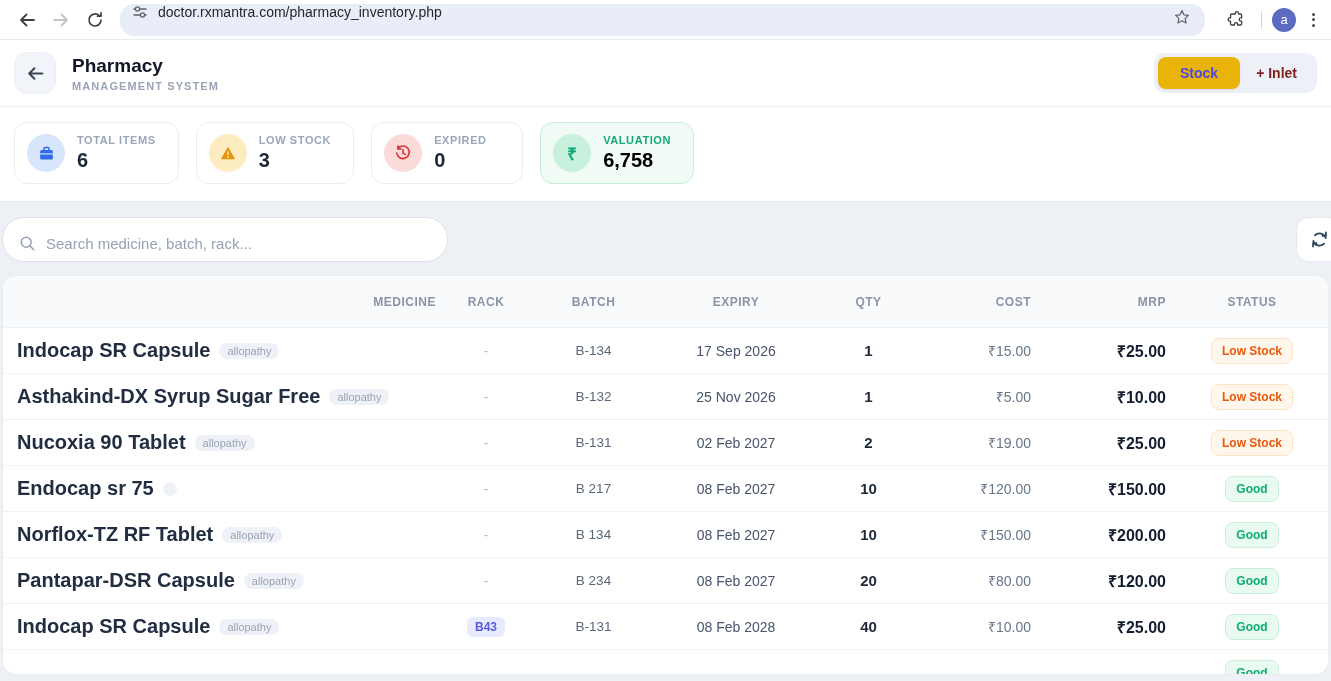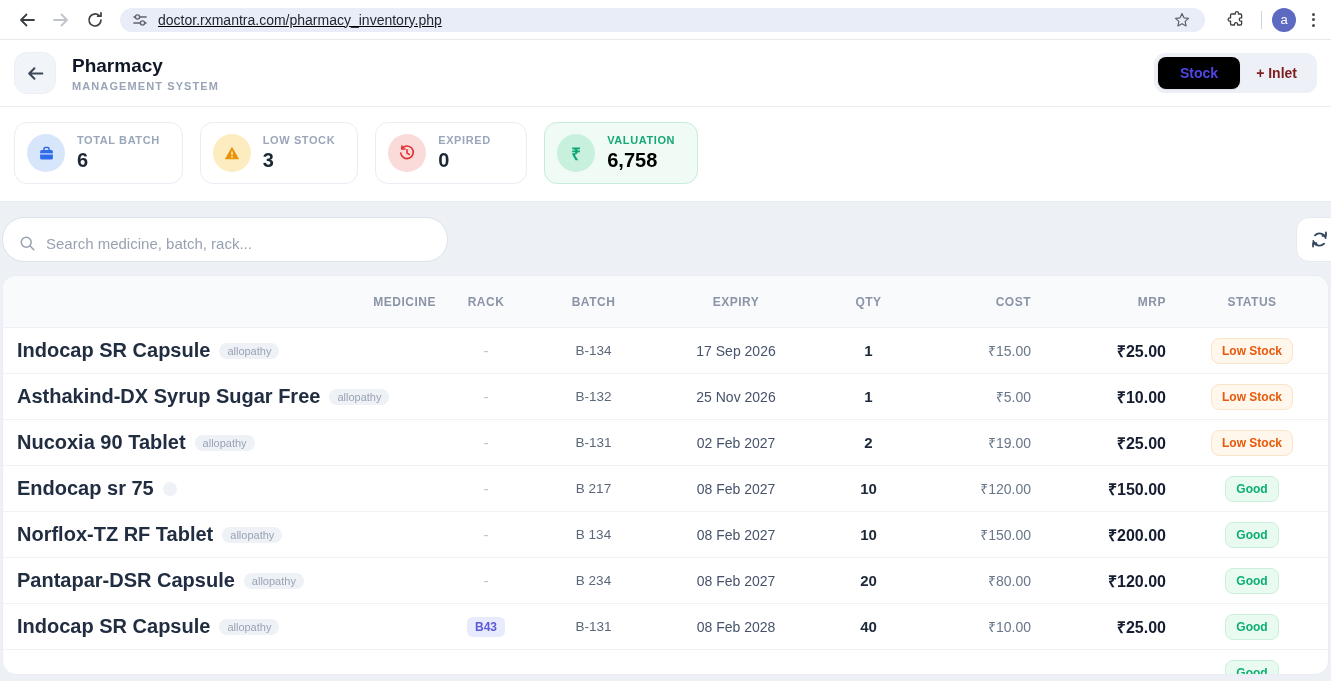--- a/index.html
+++ b/index.html
@@ -3,37 +3,37 @@
 <meta charset="utf-8">
 <style>
   * { margin:0; padding:0; box-sizing:border-box; }
   html,body { width:1331px; height:681px; overflow:hidden; }
   body { font-family:"Liberation Sans", sans-serif; background:#edf1f6; }
 
   
   .chrome { height:40px; background:#ffffff; display:flex; align-items:center; padding:0 10px; border-bottom:1px solid #e6e9ee; }
   .nav-ic { width:34px; height:34px; display:flex; align-items:center; justify-content:center; border-radius:50%; cursor:pointer; flex:0 0 auto; }
   .nav-ic svg { display:block; }
-  .urlbar { flex:1 1 auto; height:24px; background:#e9edf7; border-radius:14px; margin:0 12px 0 8px; display:flex; align-items:center; padding:0 10px 0 12px;text-decoration:underline; }
+  .urlbar { flex:1 1 auto; height:32px; background:#e9edf7; border-radius:14px; margin:0 12px 0 8px; display:flex; align-items:flex-start; padding:0 10px 0 12px; }
   .url-text { font-size:14px; color:#23272e; margin-left:10px; flex:1 1 auto; }
   .star-btn { width:26px; height:26px; display:flex; align-items:center; justify-content:center; cursor:pointer; }
   .chrome-right { display:flex; align-items:center; gap:10px; flex:0 0 auto; }
   .vsep { width:1px; height:18px; background:#c9d4ea; }
   .avatar { width:24px; height:24px; border-radius:50%; background:#5c6ac2; color:#fff; font-size:13px; display:flex; align-items:center; justify-content:center; cursor:pointer; }
   .kebab { display:flex; flex-direction:column; gap:2.5px; padding:6px; cursor:pointer; }
   .kebab i { width:3px; height:3px; border-radius:50%; background:#45494f; }
 
   
   .app-header { height:67px; background:#fff; display:flex; align-items:center; padding:0 14px; border-bottom:1px solid #e9edf2; }
   .back-btn { width:42px; height:42px; border-radius:13px; background:#f1f4f9; border:1px solid #eceff5; display:flex; align-items:center; justify-content:center; cursor:pointer; flex:0 0 auto; }
   .title-wrap { margin-left:16px; }
   .page-title { font-size:19px; font-weight:bold; color:#101827; }
   .page-subtitle { font-size:11px; font-weight:bold; color:#9aa4b6; letter-spacing:1.1px; margin-top:3px; }
   .seg { margin-left:auto; background:#edf0f7; border-radius:11px; padding:4px; display:flex; align-items:center; }
-  .seg-stock { background:#000000; border-radius:8px; padding:8px 22px; font-size:14px; font-weight:bold; color:#4f46e5; cursor:pointer; box-shadow:0 1px 2px rgba(20,30,60,.08); }
+  .seg-stock { background:#eab308; border-radius:8px; padding:8px 22px; font-size:14px; font-weight:bold; color:#4f46e5; cursor:pointer; box-shadow:0 1px 2px rgba(20,30,60,.08); }
   .seg-inlet { padding:8px 16px; font-size:14px; font-weight:bold; color:#7f1d1d; cursor:pointer; }
 
   
   .stats { background:#fff; padding:15px 14px 17px; display:flex; gap:17px; border-bottom:1px solid #e9edf2; }
   .card { background:#fff; border:1px solid #e9edf3; border-radius:13px; padding:11px 22px 11px 12px; display:flex; align-items:center; gap:12px; min-width:152px; }
   .card.green-card { background:#effbf4; border-color:#c6edd9; }
   .ic-circle { width:38px; height:38px; border-radius:50%; display:flex; align-items:center; justify-content:center; flex:0 0 auto; }
   .ic-blue { background:#d8e6fc; } .ic-amber { background:#fcecc0; } .ic-red { background:#fbdada; } .ic-green { background:#c8f1dd; }
   .card-label { font-size:11px; font-weight:bold; color:#9aa6b9; letter-spacing:.6px; }
   .card-value { font-size:20px; font-weight:bold; color:#1c2736; margin-top:3px; }
@@ -147,21 +147,21 @@
 <div class="stats">
   <div class="card">
     <div class="ic-circle ic-blue">
       <svg width="17" height="17" viewBox="0 0 20 20">
           <rect x="2.5" y="6" width="15" height="11" rx="1.8" fill="#2f6bea"></rect>
           <path d="M7 6V4.6A1.6 1.6 0 0 1 8.6 3h2.8A1.6 1.6 0 0 1 13 4.6V6" fill="none" stroke="#2f6bea" stroke-width="1.8"></path>
           <line x1="2.5" y1="10.5" x2="17.5" y2="10.5" stroke="#d8e6fc" stroke-width="1.4"></line>
         </svg>
     </div>
     <div>
-      <div class="card-label">TOTAL BATCH</div>
+      <div class="card-label">TOTAL ITEMS</div>
       <div class="card-value">6</div>
     </div>
   </div>
   <div class="card">
     <div class="ic-circle ic-amber">
       <svg width="18" height="18" viewBox="0 0 20 20">
           <path d="M10 3 18 17H2z" fill="#e8930c"></path>
           <rect x="9.2" y="8" width="1.6" height="4.4" rx="0.8" fill="#fcecc0"></rect>
           <circle cx="10" cy="14.4" r="1" fill="#fcecc0"></circle>
         </svg>

